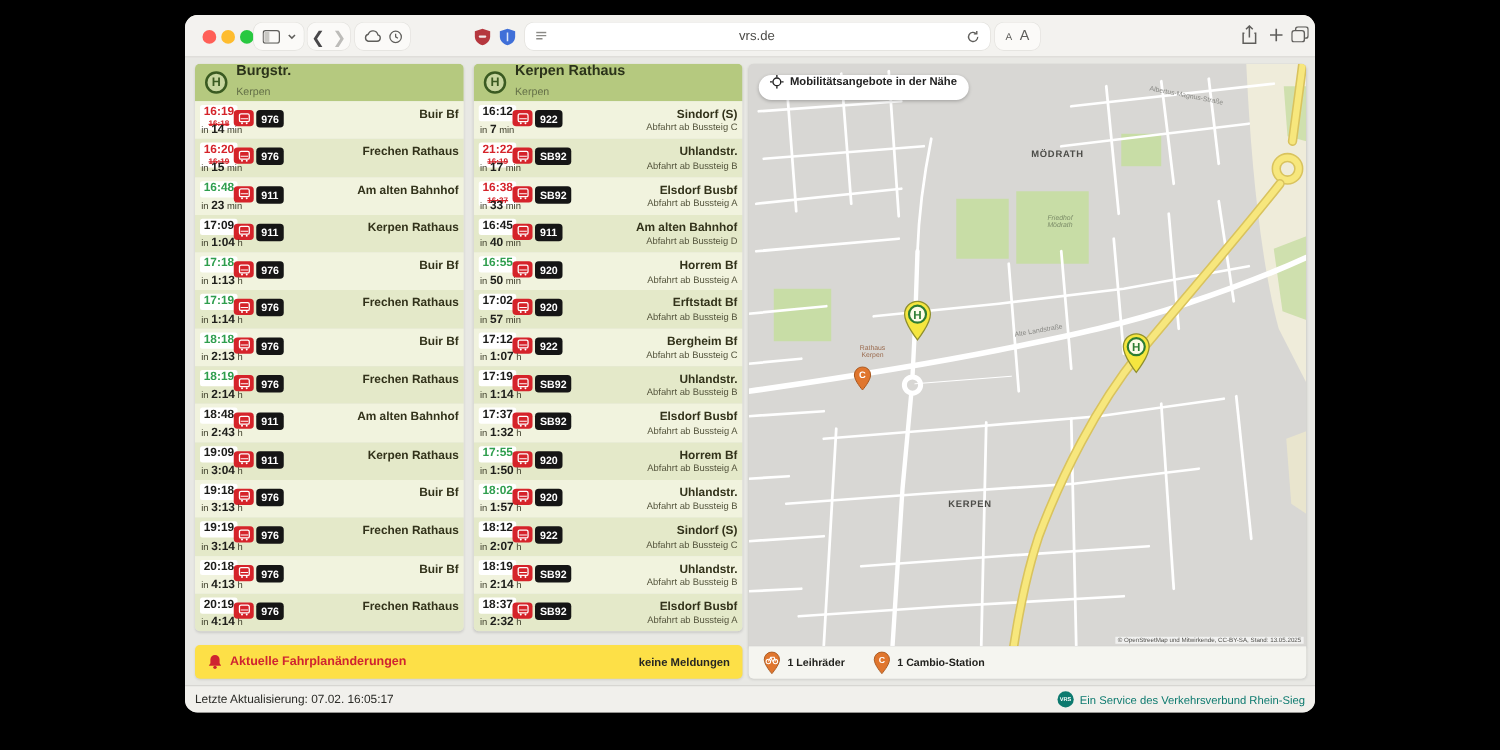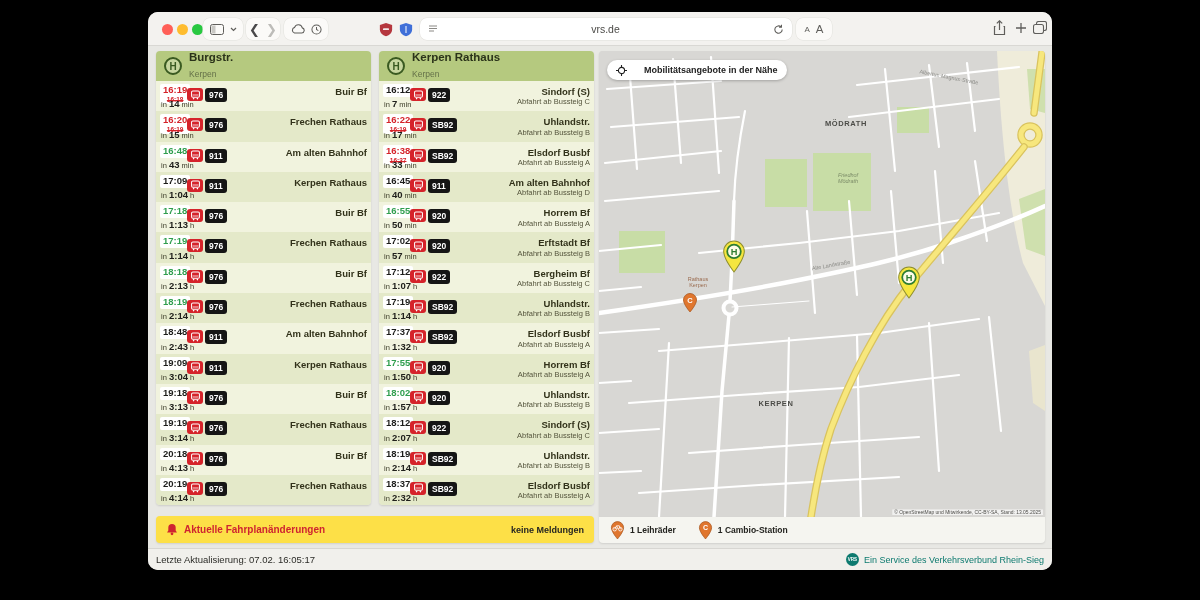--- a/index.html
+++ b/index.html
@@ -66,21 +66,21 @@
   .alerts { position:absolute; left:8px; top:469px; width:438px; height:27px; background:#fde047;
     border-radius:4px; box-shadow:0 1px 2px rgba(0,0,0,.10);
     display:flex; align-items:center; padding:0 10px; gap:6px; }
   .alerts-label { font-size:10px; font-weight:bold; color:#cf2430; }
   .alerts-status { margin-left:auto; font-size:9px; font-weight:bold; color:#262622; }
 
   
   .mappanel { position:absolute; left:451px; top:4px; width:446px; height:466px; overflow:hidden;
     border-radius:4px 4px 0 0; background:#d8d7d4; box-shadow:0 1px 2px rgba(0,0,0,.12); }
   .map-btn { position:absolute; left:8px; top:9px; background:#fff; border-radius:12px; height:20px;
-    display:flex; align-items:center; gap:17px; padding:0 9px; font-size:9px; font-weight:bold;
+    display:flex; align-items:flex-start; gap:5px; padding:0 9px; font-size:9px; font-weight:bold;
     color:#222; box-shadow:0 1px 3px rgba(0,0,0,.25); z-index:5; }
   .map-label { position:absolute; z-index:3; transform:translate(-50%,-50%); text-align:center; }
   .map-label.city { font-size:7.5px; font-weight:bold; letter-spacing:.6px; color:#4c4c48; }
   .map-label.poi { font-size:5.5px; color:#9a6b4f; width:34px; line-height:1.15; }
   .map-label.park { font-size:5.5px; font-style:italic; color:#7c8c68; width:36px; line-height:1.15; }
   .map-label.street { font-size:5.5px; color:#8a8a86; white-space:nowrap; }
   .pin { position:absolute; z-index:4; transform:translate(-50%,-100%); }
   .attrib { position:absolute; right:2px; bottom:2px; z-index:5; font-size:8px; color:#4e4e4a;
     background:rgba(255,255,255,.65); padding:0 3px; transform:scale(.62);
     transform-origin:right bottom; white-space:nowrap; }
@@ -245,21 +245,21 @@
         <circle cx="4.6" cy="10.6" r="1" fill="#fff"></circle>
                 <circle cx="9.4" cy="10.6" r="1" fill="#fff"></circle>
       </svg>
     </span>
     <span class="line-badge">911</span>
     <div class="dest-wrap">
       <div class="dep-dest">Am alten Bahnhof</div>
 
     </div>
     <div class="countdown">
-      <span class="cd-prefix">in</span> <span class="cd-value">43</span> <span class="cd-unit">min</span>
+      <span class="cd-prefix">in</span> <span class="cd-value">23</span> <span class="cd-unit">min</span>
     </div>
   </div>
 
   <div class="dep-row">
     <div class="time-box">
       <span class="dep-time st-plain">17:09</span>
 
     </div>
     <span class="bus-badge">
       <svg width="11" height="10" viewBox="0 0 14 12">
@@ -538,21 +538,21 @@
       <div class="dep-dest">Sindorf (S)</div>
       <div class="dep-platform">Abfahrt ab Bussteig C</div>
     </div>
     <div class="countdown">
       <span class="cd-prefix">in</span> <span class="cd-value">7</span> <span class="cd-unit">min</span>
     </div>
   </div>
 
   <div class="dep-row">
     <div class="time-box">
-      <span class="dep-time st-delayed">16:22</span>
+      <span class="dep-time st-delayed">21:22</span>
       <span class="dep-sched">16:19</span>
     </div>
     <span class="bus-badge">
       <svg width="11" height="10" viewBox="0 0 14 12">
         <rect x="2" y="1" width="10" height="8" rx="1.6" fill="none" stroke="#fff" stroke-width="1.3"></rect>
         <path d="M3.2 6h7.6" stroke="#fff" stroke-width="1"></path>
         <circle cx="4.6" cy="10.6" r="1" fill="#fff"></circle>
                 <circle cx="9.4" cy="10.6" r="1" fill="#fff"></circle>
       </svg>
     </span>

